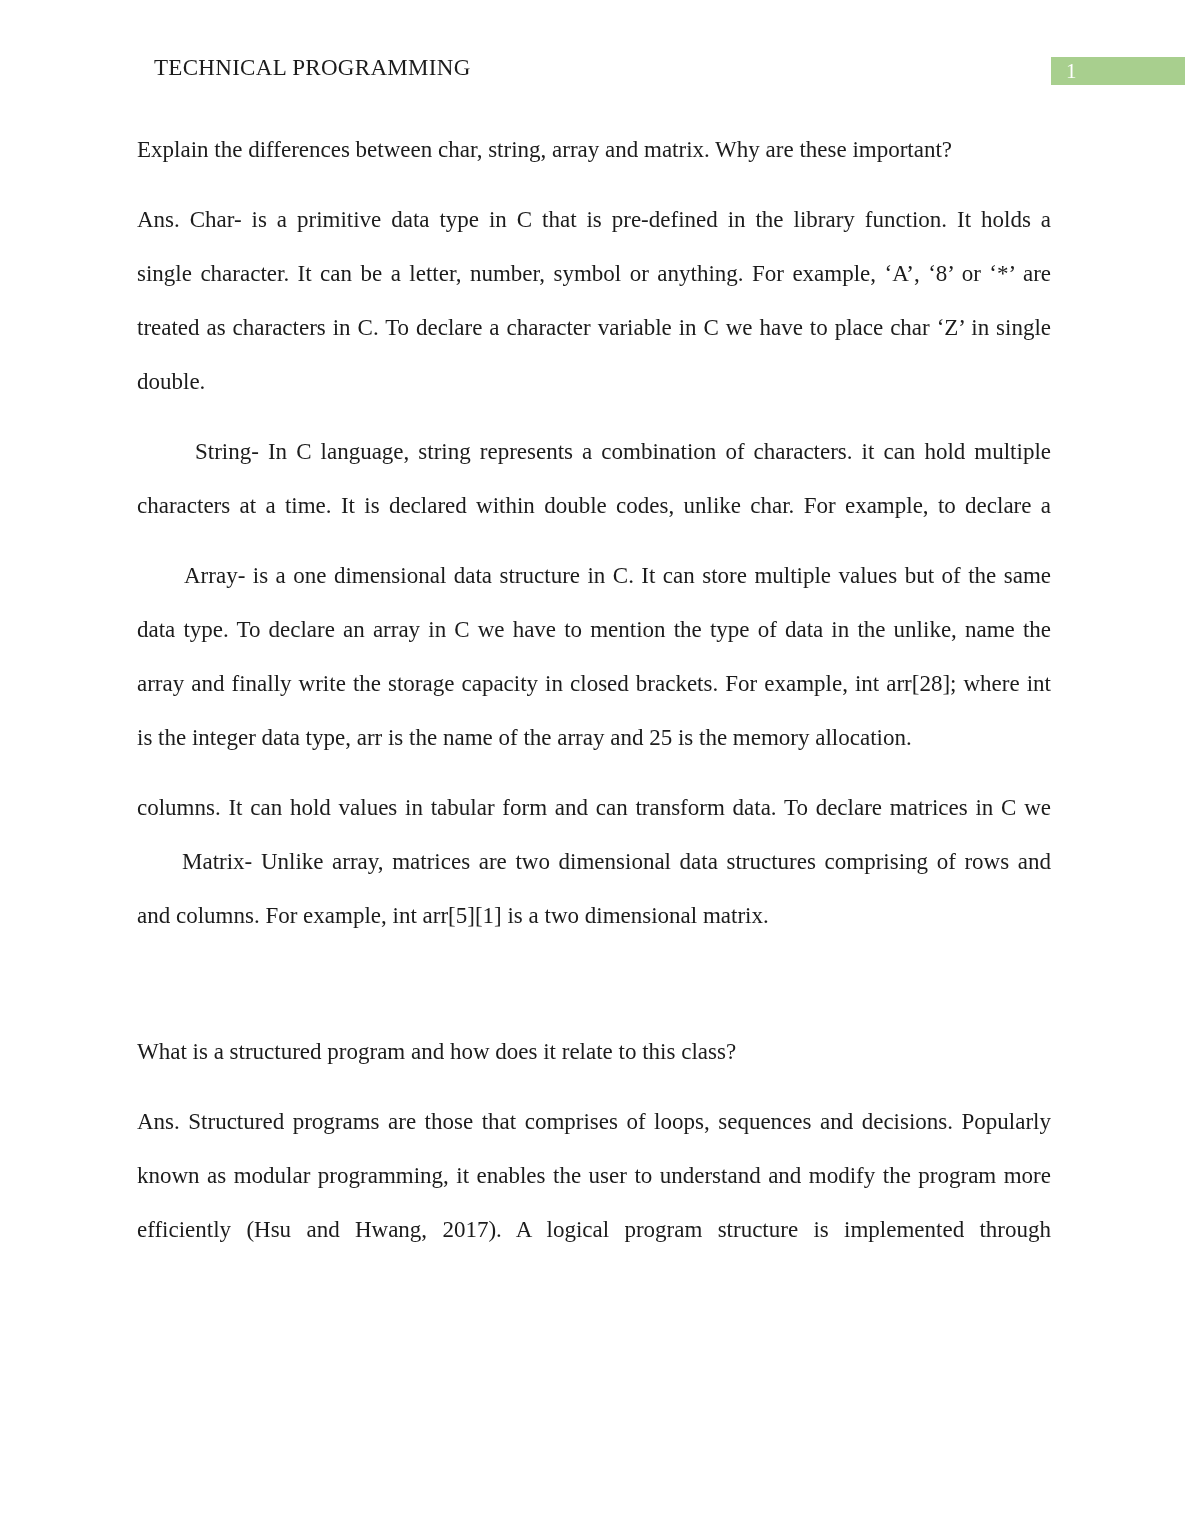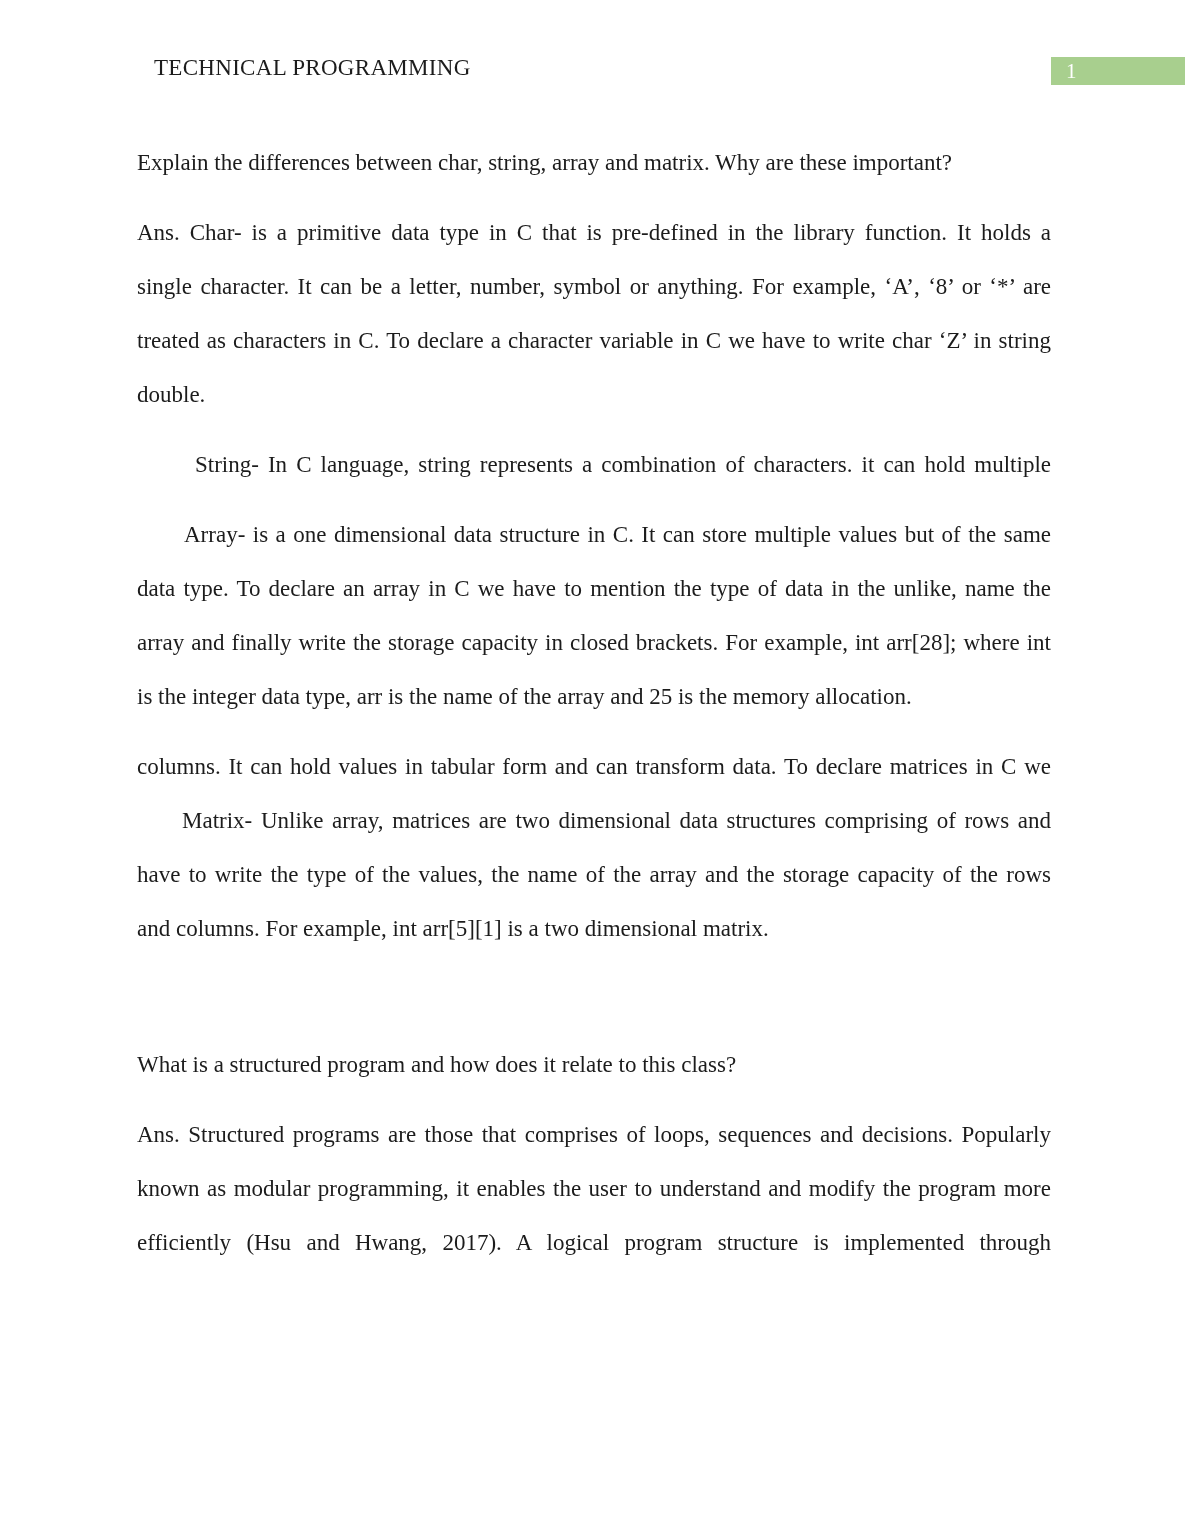--- a/index.html
+++ b/index.html
@@ -35,21 +35,21 @@
     box-sizing: border-box;
     padding-left: 15px;
   }
   .page-number-badge .num {
     font-size: 21px;
     line-height: 28px;
   }
   .doc-body {
     position: absolute;
     left: 137px;
-    top: 136px;
+    top: 123px;
     width: 914px;
     font-size: 23px;
   }
   .para { margin: 0 0 16px 0; }
   .line {
     line-height: 54px;
     height: 54px;
     text-align: left;
     white-space: normal;
   }
@@ -72,36 +72,36 @@
     <span class="num">1</span>
   </div>
 
   <div class="doc-body">
       <div class="para">
         <div class="line">Explain the differences between char, string, array and matrix. Why are these important?</div>
       </div>
       <div class="para">
         <div class="line just">Ans. Char- is a primitive data type in C that is pre-defined in the library function. It holds a</div>
         <div class="line just">single character.  It can be a letter, number, symbol or anything. For example, ‘A’, ‘8’ or ‘*’ are</div>
-        <div class="line just">treated as characters in C. To declare a character variable in C we have to write char ‘Z’ in string</div>
+        <div class="line just">treated as characters in C. To declare a character variable in C we have to place char ‘Z’ in single</div>
         <div class="line">double.</div>
       </div>
       <div class="para">
         <div class="line just" style="text-indent: 58px;">String- In C language, string represents a combination of characters. it can hold multiple</div>
+        <div class="line just">characters at a time. It is declared within double codes, unlike char. For example, to declare a</div>
       </div>
       <div class="para">
         <div class="line just" style="text-indent: 47px;">Array- is a one dimensional data structure in C. It can store multiple values but of the same</div>
         <div class="line just">data type. To declare an array in C we have to mention the type of data in the unlike, name the</div>
         <div class="line just">array and finally write the storage capacity in closed brackets. For example, int arr[28]; where int</div>
         <div class="line">is the integer data type, arr is the name of the array and 25 is the memory allocation.</div>
       </div>
       <div class="para">
         <div class="line just">columns. It can hold values in tabular form and can transform data. To declare matrices in C we</div>
         <div class="line just" style="text-indent: 45px;">Matrix- Unlike array, matrices are two dimensional data structures comprising of rows and</div>
-        <div class="line just">have to write the type of the values, the name of the array and the storage capacity of the rows</div>
         <div class="line">and columns. For example, int arr[5][1] is a two dimensional matrix.</div>
       </div>
       <div class="spacer"></div>
       <div class="para">
         <div class="line">What is a structured program and how does it relate to this class?</div>
       </div>
       <div class="para">
         <div class="line just">Ans. Structured programs are those that comprises of loops, sequences and decisions. Popularly</div>
         <div class="line just">known as modular programming, it enables the user to understand and modify the program more</div>
         <div class="line just">efficiently (Hsu and Hwang, 2017). A logical program structure is implemented through</div>

